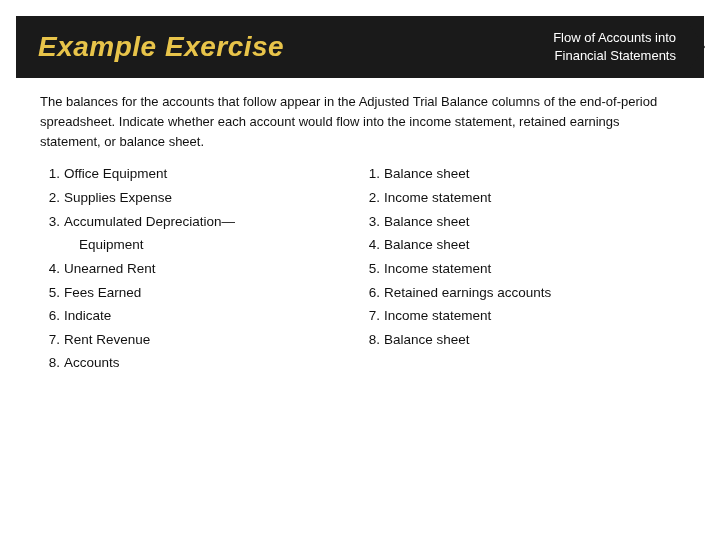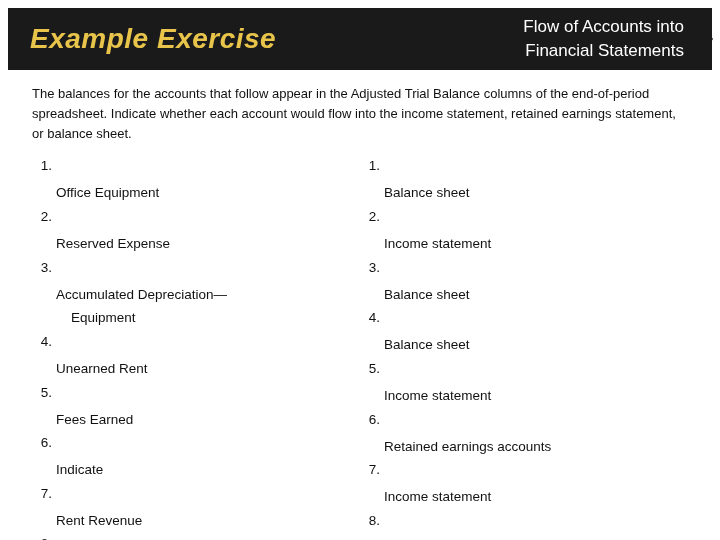--- a/index.html
+++ b/index.html
@@ -10,21 +10,21 @@
       background: #fff;
       font-family: Arial, sans-serif;
       overflow: hidden;
     }
 
     .page {
       width: 720px;
       height: 418px;
       position: relative;
       background: #fff;
-      padding: 8px;
+      padding: 16px;
     }
 
     
     .header {
       display: flex;
       align-items: stretch;
       background: #fff;
       position: relative;
       height: 62px;
     }
@@ -50,21 +50,21 @@
       background: #1a1a1a;
       display: flex;
       align-items: center;
       justify-content: flex-end;
       padding-right: 18px;
       position: relative;
     }
 
     .header-right-text {
       color: #fff;
-      font-size: 17px;
+      font-size: 13px;
       text-align: right;
       line-height: 1.4;
     }
 
     
     .header-right-arrow {
       position: absolute;
       right: -1px;
       top: 0;
       width: 0;
@@ -104,21 +104,20 @@
       gap: 4px;
     }
 
     .list-num {
       min-width: 20px;
       text-align: right;
     }
 
     .list-text {
       flex: 1;
-      margin-top: 27px;
     }
 
     
     .footer {
       position: absolute;
       bottom: 8px;
       left: 0;
       right: 0;
       text-align: center;
       font-size: 9px;
@@ -151,21 +150,21 @@
 
     <div class="lists-container">
 
       <div class="list-col" id="left-col">
           <div class="list-item">
             <span class="list-num">1.</span>
             <span class="list-text">Office Equipment</span>
           </div>
           <div class="list-item">
             <span class="list-num">2.</span>
-            <span class="list-text">Reserved Expense</span>
+            <span class="list-text">Supplies Expense</span>
           </div>
           <div class="list-item">
             <span class="list-num">3.</span>
             <span class="list-text">Accumulated Depreciation—<br>&nbsp;&nbsp;&nbsp;&nbsp;Equipment</span>
           </div>
           <div class="list-item">
             <span class="list-num">4.</span>
             <span class="list-text">Unearned Rent</span>
           </div>
           <div class="list-item">

